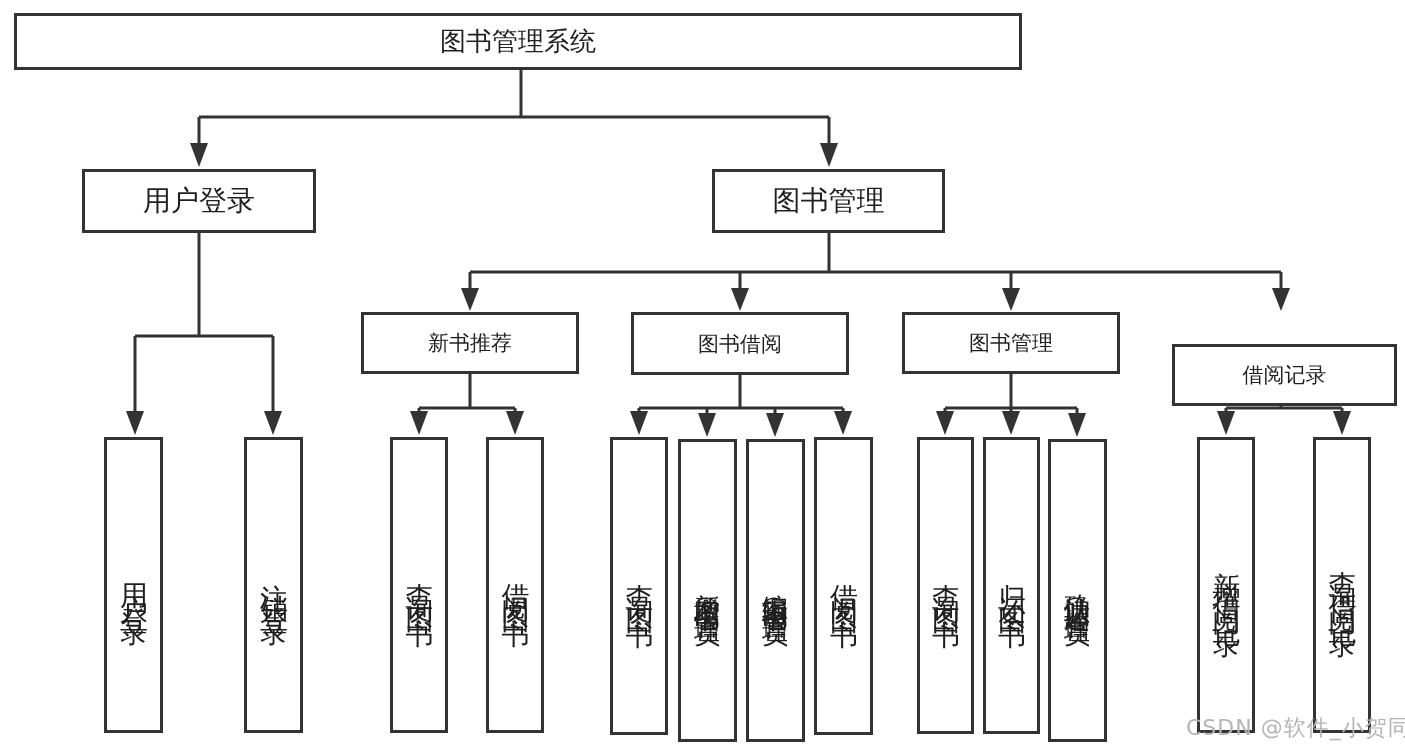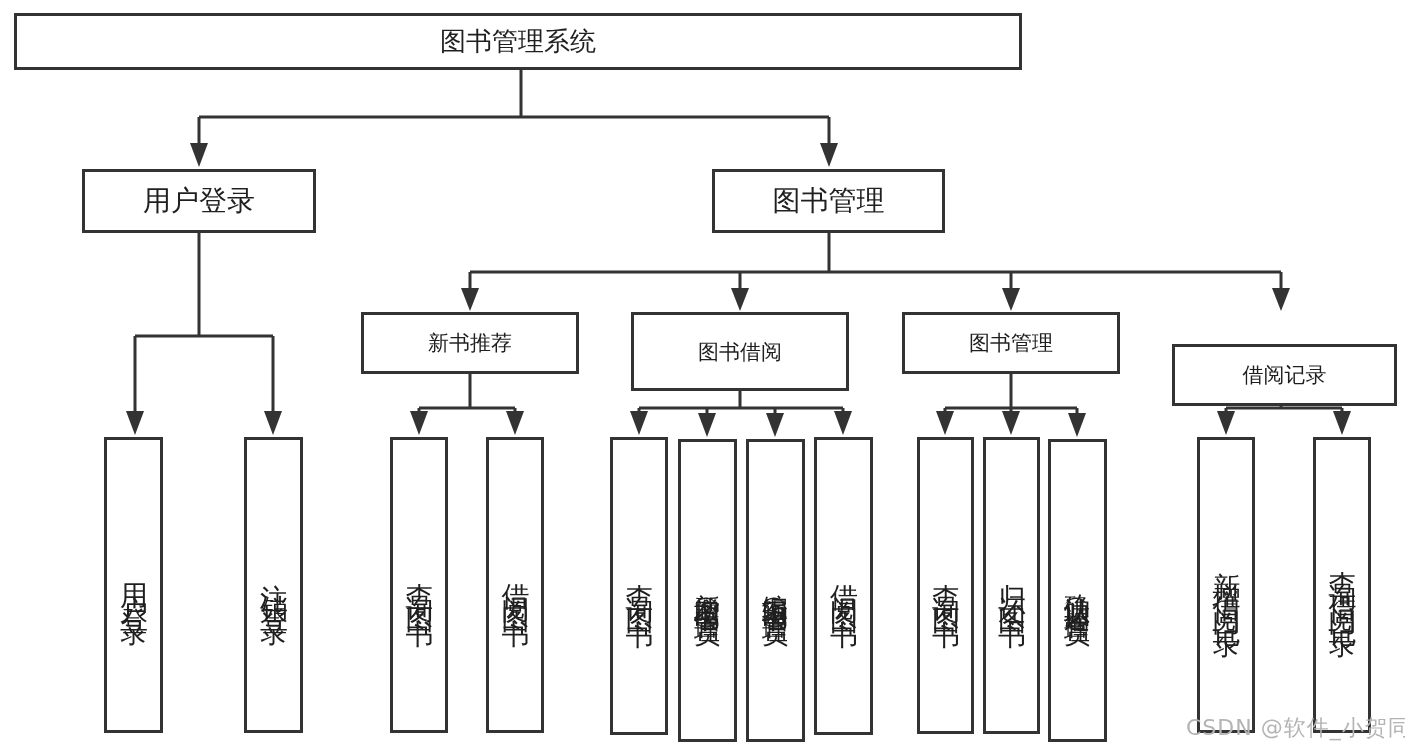--- a/index.html
+++ b/index.html
@@ -91,21 +91,21 @@
   <div class="box l2-box" style="left:82px;top:169px;width:234px;height:64px;">
     <span class="lbl">用户登录</span>
   </div>
   <div class="box l2-box" style="left:712px;top:169px;width:233px;height:64px;">
     <span class="lbl">图书管理</span>
   </div>
 
   <div class="box l3-box" style="left:361px;top:312px;width:218px;height:62px;">
     <span class="lbl">新书推荐</span>
   </div>
-  <div class="box l3-box" style="left:631px;top:312px;width:218px;height:79px;">
+  <div class="box l3-box" style="left:631px;top:312px;width:218px;height:63px;">
     <span class="lbl">图书借阅</span>
   </div>
   <div class="box l3-box" style="left:902px;top:312px;width:218px;height:62px;">
     <span class="lbl">图书管理</span>
   </div>
   <div class="box l3-box" style="left:1172px;top:312px;width:225px;height:62px;margin-top:32px;">
     <span class="lbl">借阅记录</span>
   </div>
 
   <div class="box leaf" style="left:104px;top:437px;width:59px;height:296px;">

